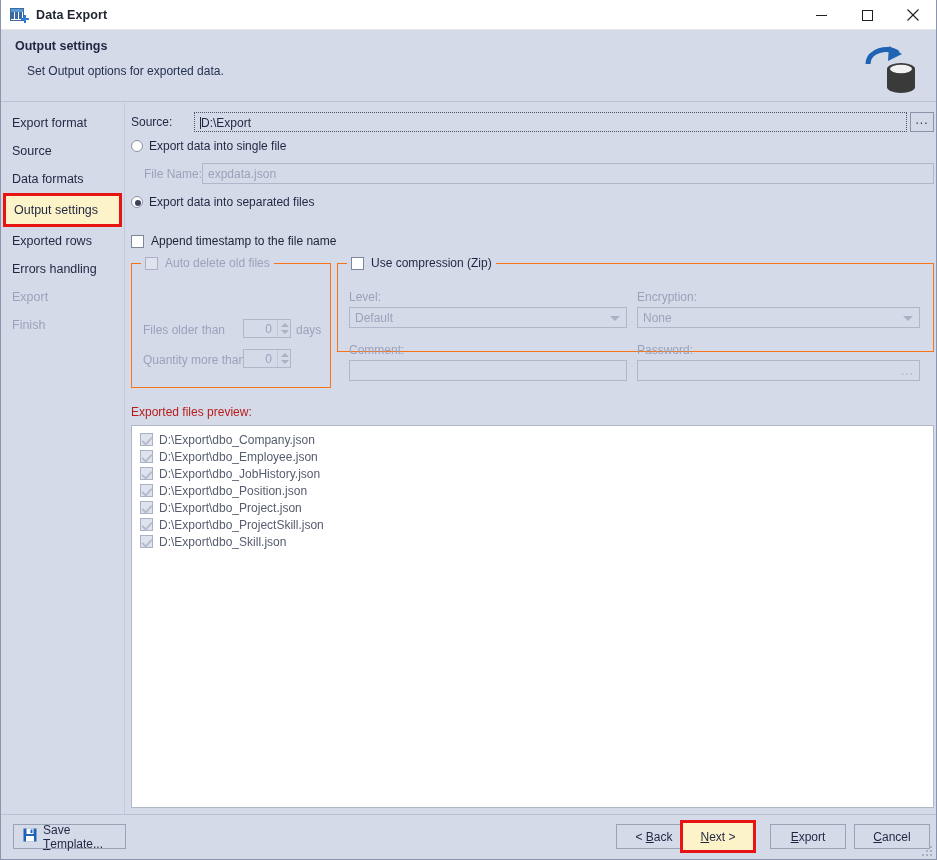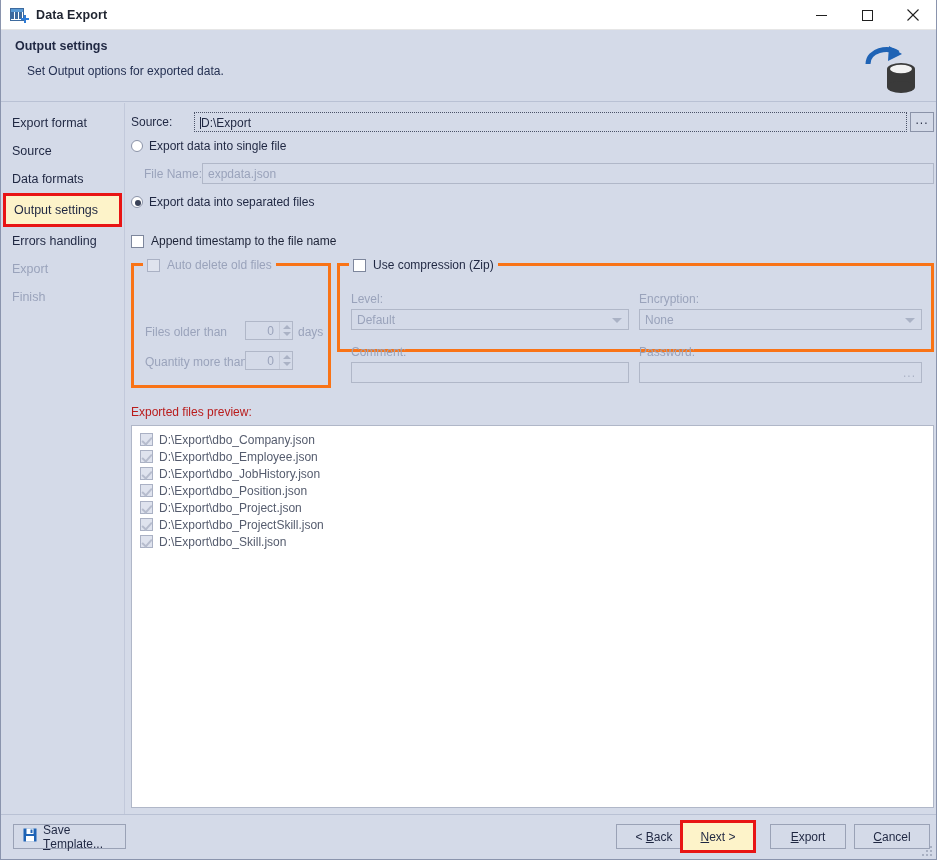--- a/index.html
+++ b/index.html
@@ -217,21 +217,21 @@
     border: solid #b6bccd;
     border-width: 0 2px 2px 0;
     transform: rotate(42deg);
   }
 
   .cb-timestamp { position: absolute; left: 6px; top: 131px; font-size: 12px; }
 
   
   .group {
     position: absolute;
-    border: 3px solid #f97316;
+    border: 1px solid #f97316;
   }
   .group-title {
     position: absolute; top: -8px; left: 9px;
     background: #d4dae8;
     padding: 0 4px;
     font-size: 12px;
     white-space: nowrap;
   }
   .group.auto-delete { left: 6px; top: 160px; width: 200px; height: 125px; }
   .group.compression { left: 212px; top: 160px; right: 2px; height: 89px; }
@@ -401,20 +401,23 @@
       <div class="nav-item">
         <span>Source</span>
       </div>
       <div class="nav-item">
         <span>Data formats</span>
       </div>
       <div class="nav-item active">
         <span>Output settings</span>
       </div>
       <div class="nav-item">
+        <span>Exported rows</span>
+      </div>
+      <div class="nav-item">
         <span>Errors handling</span>
       </div>
       <div class="nav-item disabled">
         <span>Export</span>
       </div>
       <div class="nav-item disabled">
         <span>Finish</span>
       </div>
     </div>
 

